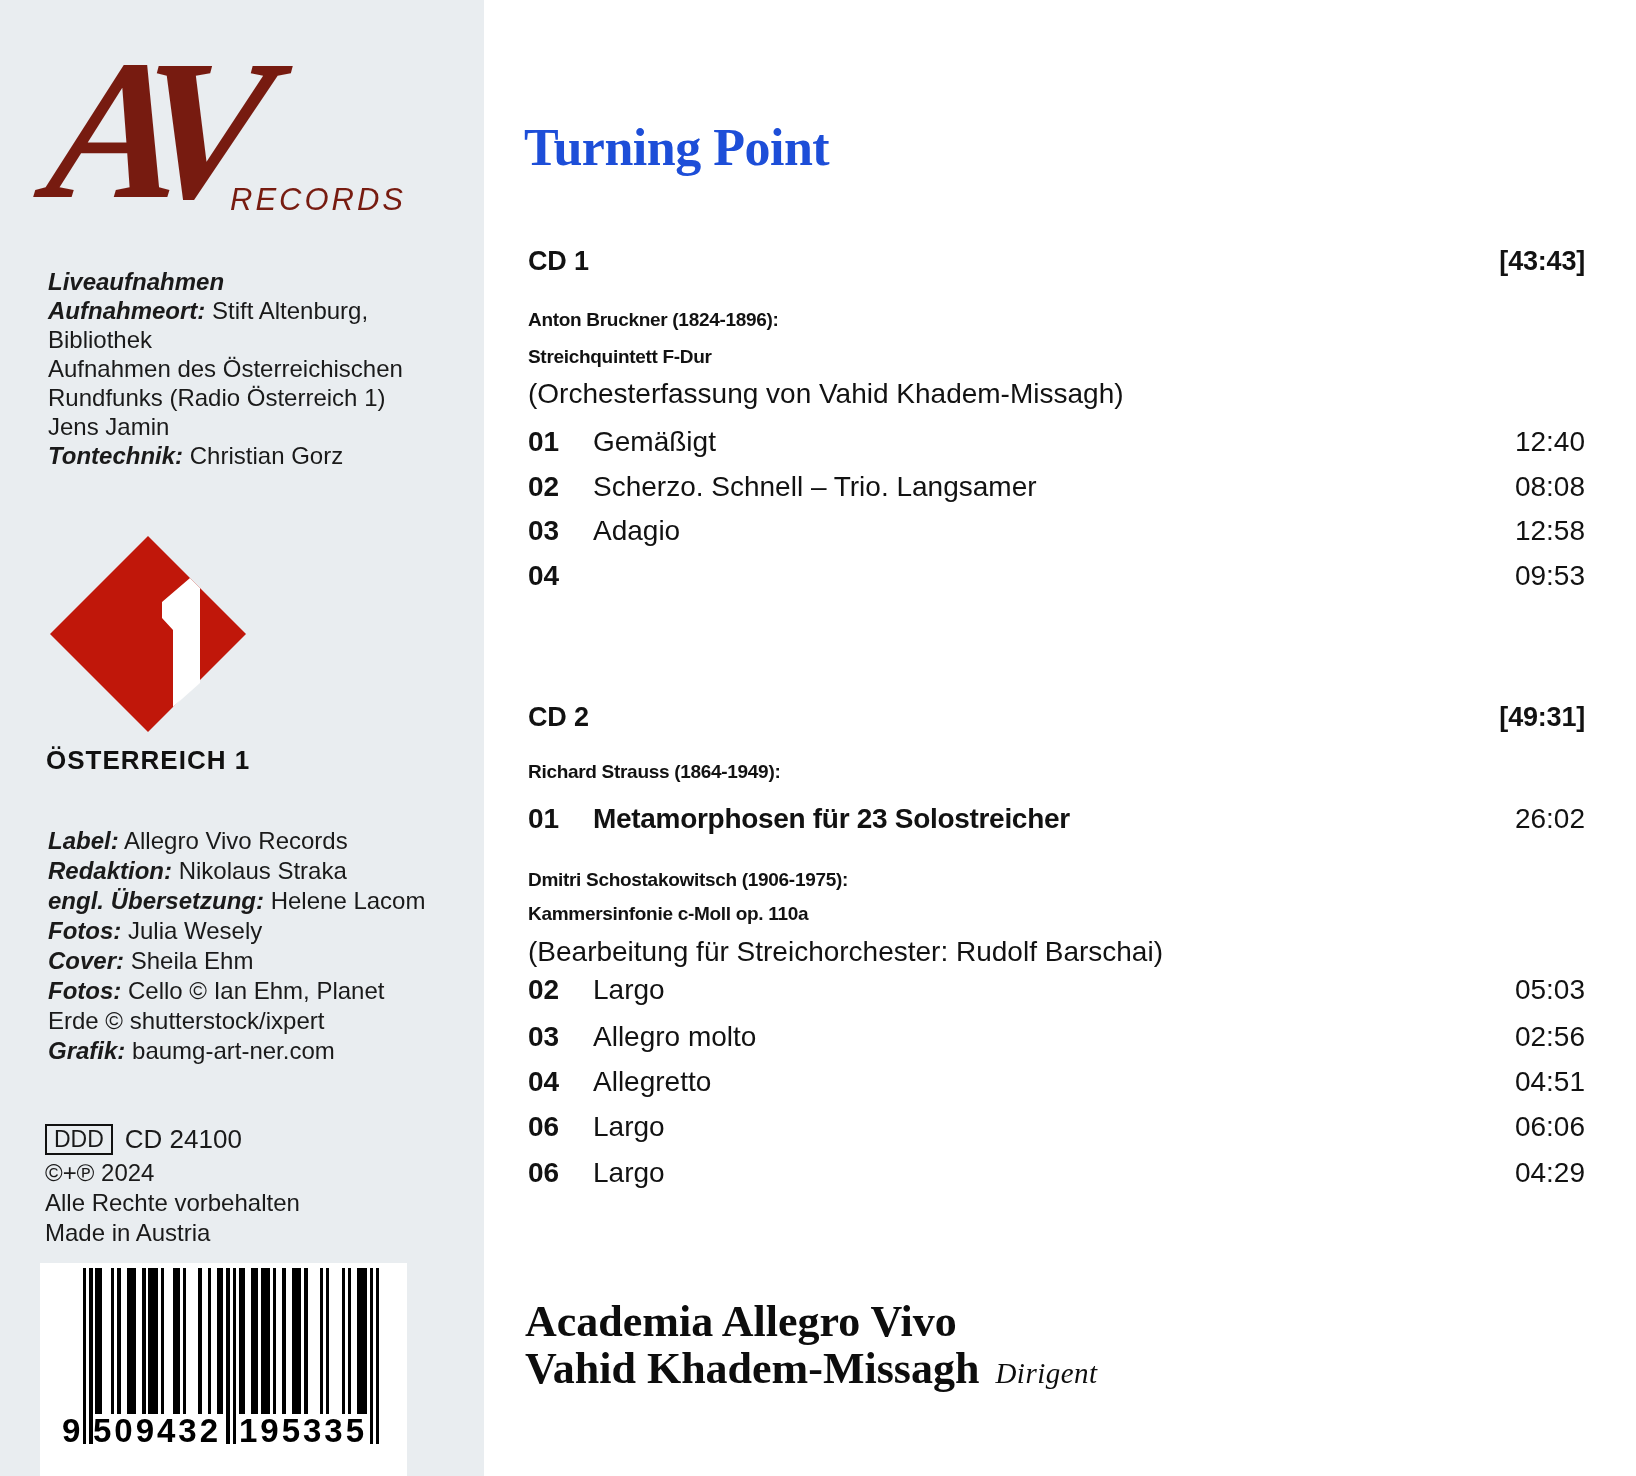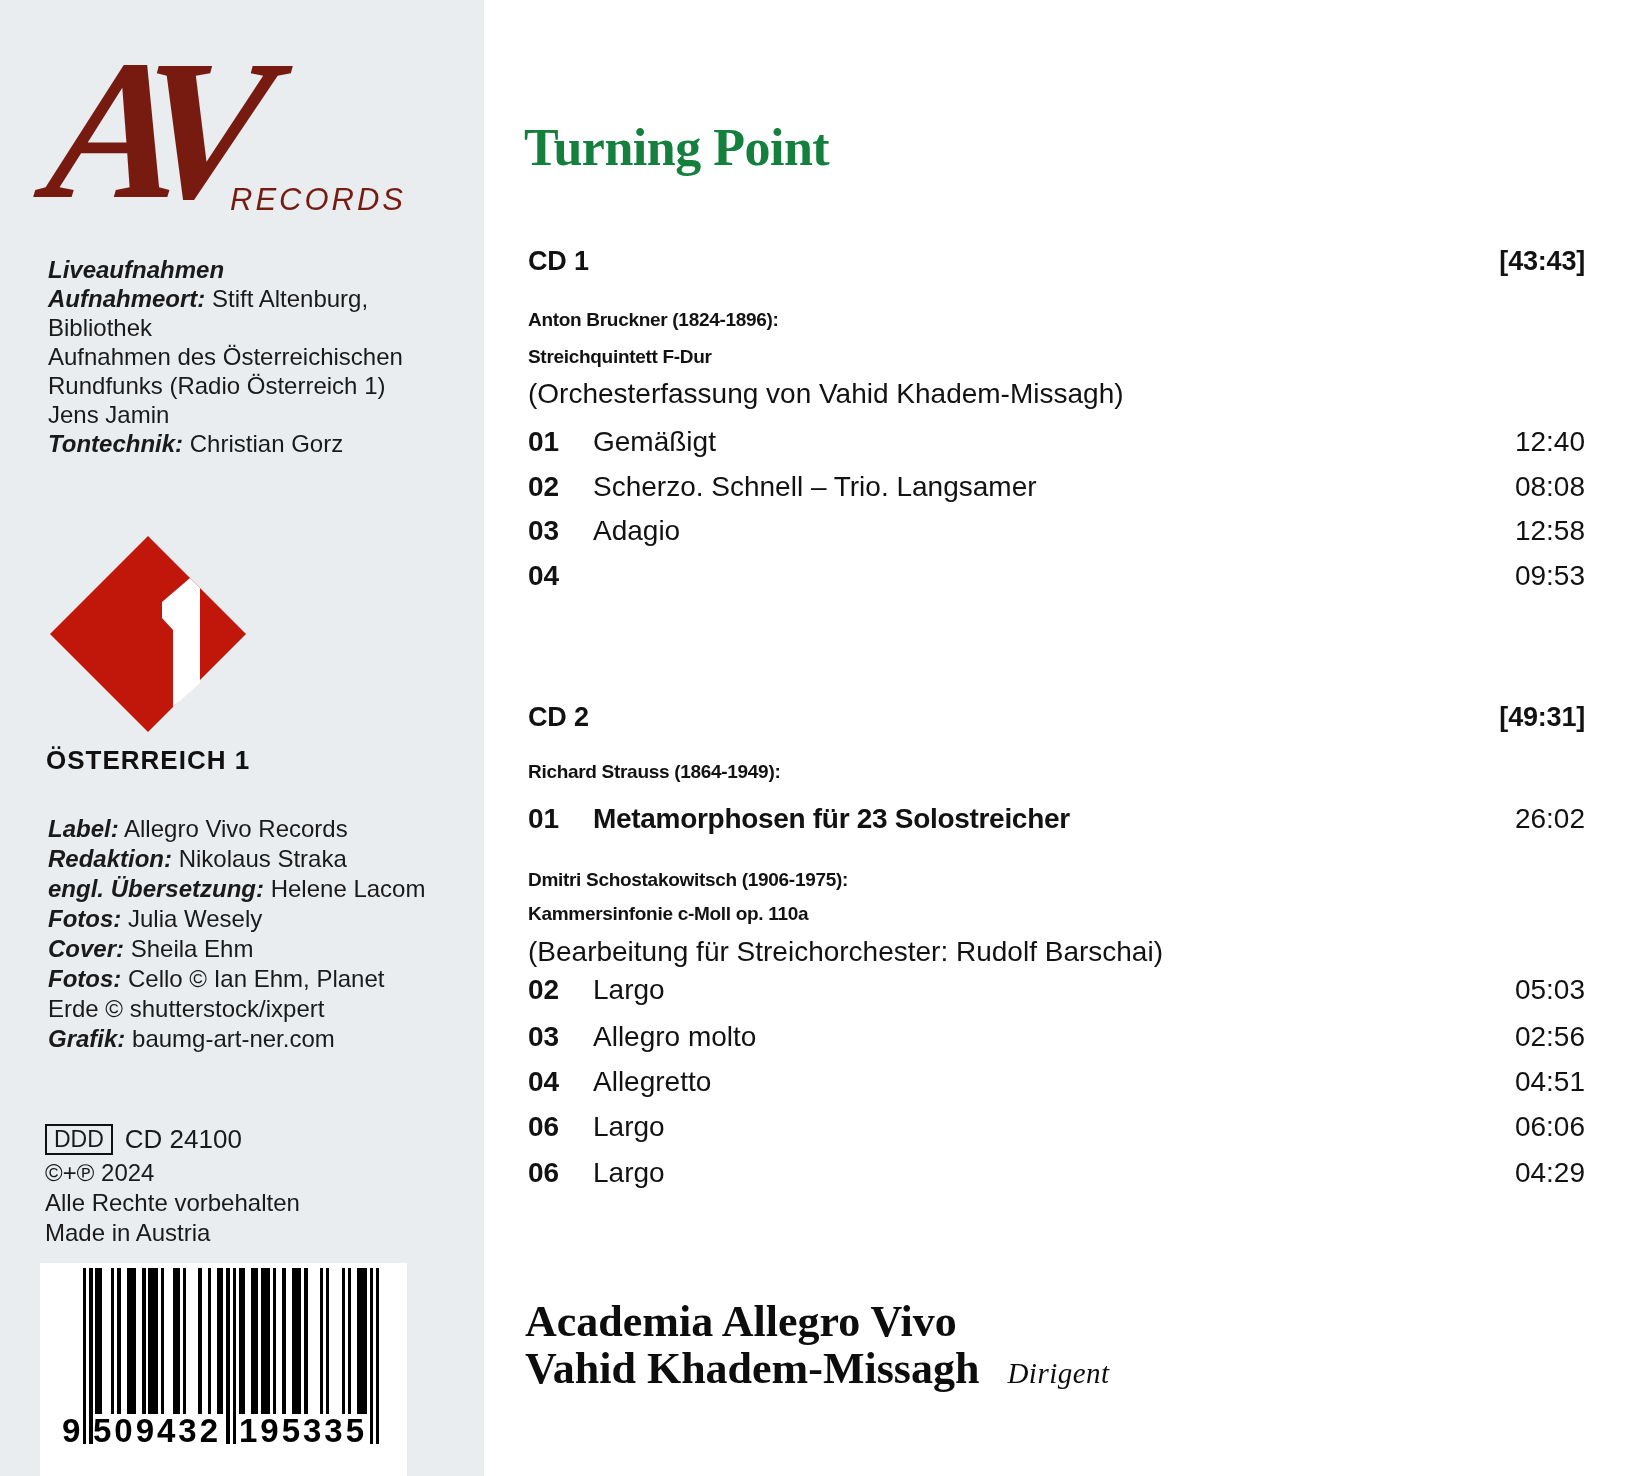--- a/index.html
+++ b/index.html
@@ -13,21 +13,21 @@
   .logo-av{
     position:absolute;left:40px;top:30px;
     font-family:"Liberation Serif",serif;font-style:italic;font-weight:bold;
     font-size:200px;line-height:1;letter-spacing:-0.15em;color:#771B10;
     transform:skewX(-6deg);transform-origin:left bottom;
   }
   .logo-records{
     position:absolute;left:230px;top:182px;
     font-size:31px;font-weight:normal;font-style:italic;letter-spacing:3px;color:#771B10;
   }
-  .credits{position:absolute;left:48px;width:430px;font-size:24px;color:#1a1a1a;}
+  .credits{position:absolute;left:48px;width:430px;font-size:24px;color:#1a1a1a;margin-top:12px;}
   .credits-1{top:255px;line-height:29px;}
   .credits-2{top:814px;line-height:30px;}
   .cline .lbl{font-weight:bold;font-style:italic;}
   .o1-svg{position:absolute;left:40px;top:526px;}
   .o1-diamond{fill:#C0170A;}
   .o1-one{fill:#ffffff;}
   .o1-caption{position:absolute;left:46px;top:745px;font-size:26px;font-weight:bold;letter-spacing:1px;color:#111;}
   .release{position:absolute;left:45px;top:1122px;font-size:24px;line-height:30px;color:#1a1a1a;}
   .release-row{display:flex;align-items:center;gap:12px;height:34px;margin-bottom:2px;}
   .ddd-box{display:inline-block;border:2.5px solid #111;padding:0 7px;font-size:23px;line-height:27px;}
@@ -35,34 +35,34 @@
   .barcode-box{position:absolute;left:40px;top:1263px;width:367px;height:213px;background:#ffffff;}
   .barcode-svg{position:absolute;left:43px;top:5px;}
   .bc-digit{position:absolute;top:1412px;font-size:33px;font-weight:bold;color:#000;}
   .bc-left{left:62px;}
   .bc-g1{left:92px;width:130px;text-align:center;letter-spacing:3px;}
   .bc-g2{left:238px;width:130px;text-align:center;letter-spacing:3px;}
   
   .main-title{
     position:absolute;left:524px;top:84px;
     font-family:"Liberation Serif",serif;font-weight:bold;font-size:52px;line-height:1.1;
-    letter-spacing:-0.5px;color:#15803d;
+    letter-spacing:-0.5px;color:#1d4ed8;
   }
   .row{position:absolute;left:528px;width:1057px;display:flex;align-items:baseline;}
   .disc-head{font-size:27px;font-weight:bold;letter-spacing:-0.2px;}
   .disc-head .total{margin-left:auto;}
   .h{position:absolute;left:528px;font-size:19px;font-weight:bold;letter-spacing:-0.3px;line-height:34px;}
   .sub{position:absolute;left:528px;font-size:28px;font-weight:normal;line-height:34px;}
   .track{font-size:28px;line-height:34px;}
   .track .no{font-weight:bold;flex:0 0 65px;}
   .track .time{margin-left:auto;font-weight:normal;}
   .track.em .title{font-weight:bold;letter-spacing:-0.3px;}
   .artist-line{position:absolute;left:525px;font-family:"Liberation Serif",serif;font-weight:bold;color:#0d0d0d;line-height:1;}
   .artist-1{top:1300px;font-size:44px;}
-  .artist-2{top:1347px;font-size:44px;display:flex;align-items:baseline;gap:12px;}
+  .artist-2{top:1347px;font-size:44px;display:flex;align-items:baseline;}
   .role{font-weight:normal;font-style:italic;font-size:29px;margin-left:16px;letter-spacing:0.5px;}
 </style>
 </head>
 <body>
 
 <div class="canvas">
 
   <aside class="sidebar">
 
     <div class="logo-av">AV</div>

